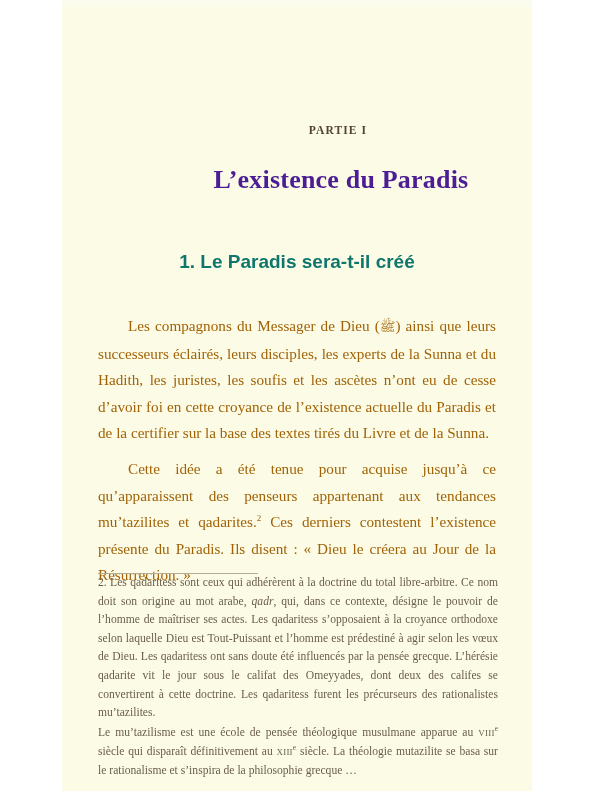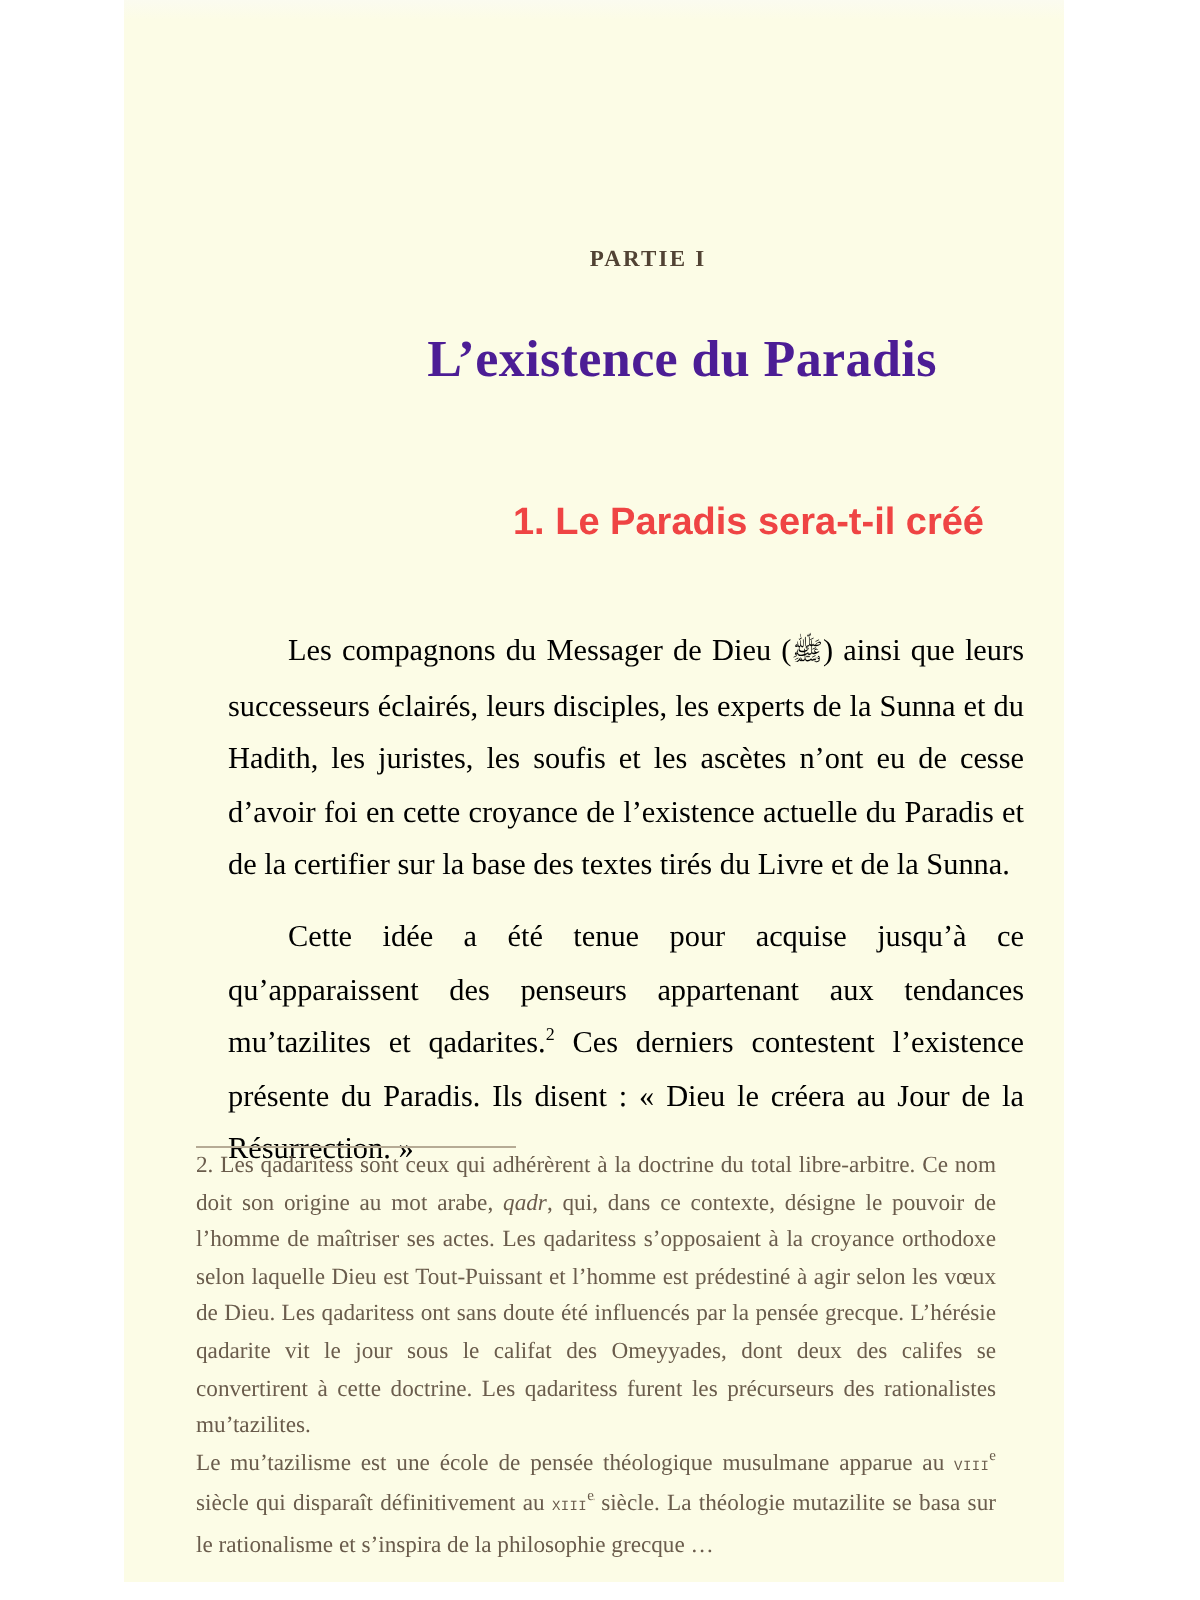--- a/index.html
+++ b/index.html
@@ -39,21 +39,21 @@
     position: absolute;
     left: 0; top: 0;
     width: 470px;
     height: 791px;
   }
 
   
   .part-label {
     position: absolute;
     top: 124px;
-    left: 2px;
+    left: 16px;
     width: 472px;
     text-align: center;
     font-family: "Liberation Serif", "DejaVu Serif", serif;
     font-weight: bold;
     font-size: 11.5px;
     letter-spacing: 1.1px;
     color: #514234;
     padding-left: 24px;
   }
 
@@ -70,41 +70,41 @@
     letter-spacing: 0.2px;
     color: #4c1d95;
   }
 
   
   .chapter-heading {
     position: absolute;
     top: 232px;
     left: 40px;
     width: 390px;
-    text-align: right;
+    text-align: center;
     font-family: "Liberation Sans", "DejaVu Sans", sans-serif;
     font-weight: bold;
     font-size: 19px;
     line-height: 28px;
-    color: #ef4444;
+    color: #0f766e;
   }
   .chapter-heading .line2 {
     display: block;
     padding-left: 22px;
   }
 
   
   .body-block {
     position: absolute;
     top: 313px;
-    left: 52px;
+    left: 36px;
     width: 398px;
     font-size: 15.2px;
     line-height: 26.6px;
-    color: #000000;
+    color: #a16207;
     text-align: justify;
   }
   .body-block p {
     margin: 0 0 9px 0;
     text-indent: 30px;
   }
   .body-block p:last-child { margin-bottom: 16px; }
 
   .sup {
     font-size: 9px;
@@ -134,23 +134,22 @@
     width: 400px;
     font-size: 11.6px;
     line-height: 18.6px;
     color: #6a5c4c;
     text-align: justify;
   }
   .footnote p { margin: 0; }
   .footnote .it { font-style: italic; }
   .footnote .sc {
     font-variant: small-caps;
-    font-size: 10px;
+    font-size: 13px;
     letter-spacing: 0.2px;
-    font-family: Liberation Mono, monospace;
   }
   .footnote .ord {
     font-size: 7.5px;
     vertical-align: super;
     line-height: 0;
   }
 
   
   .folio {
     position: absolute;

